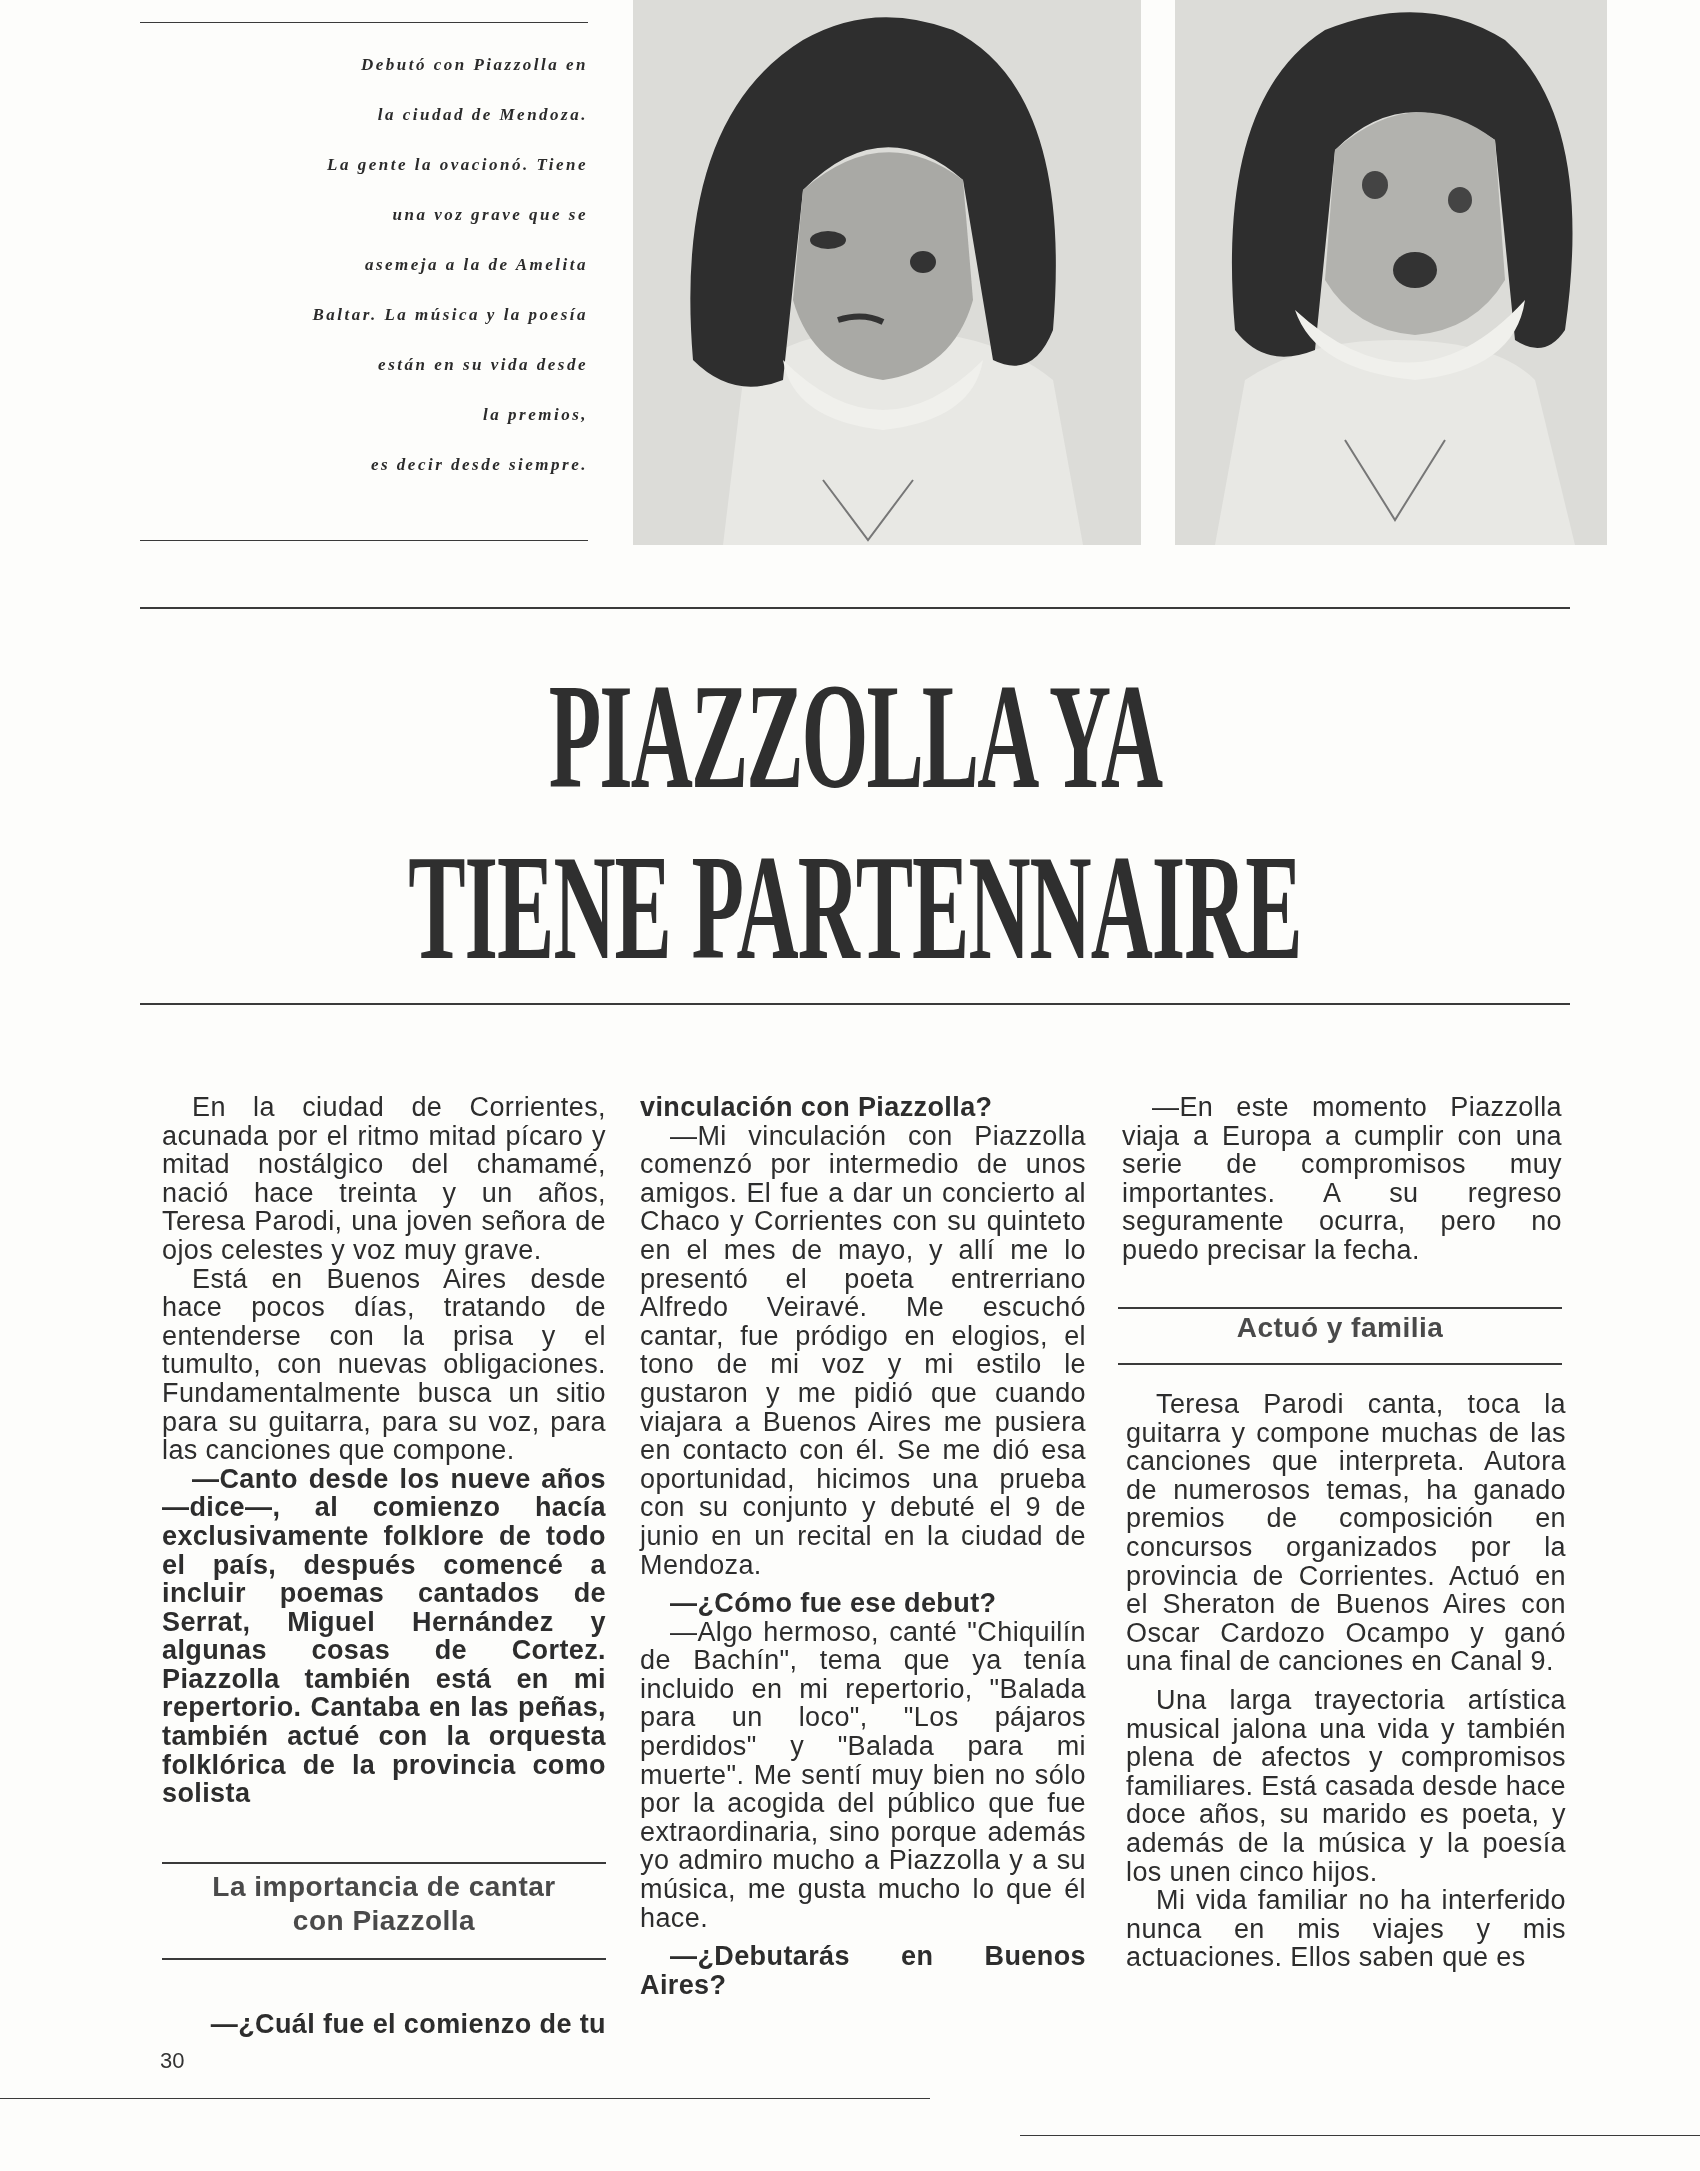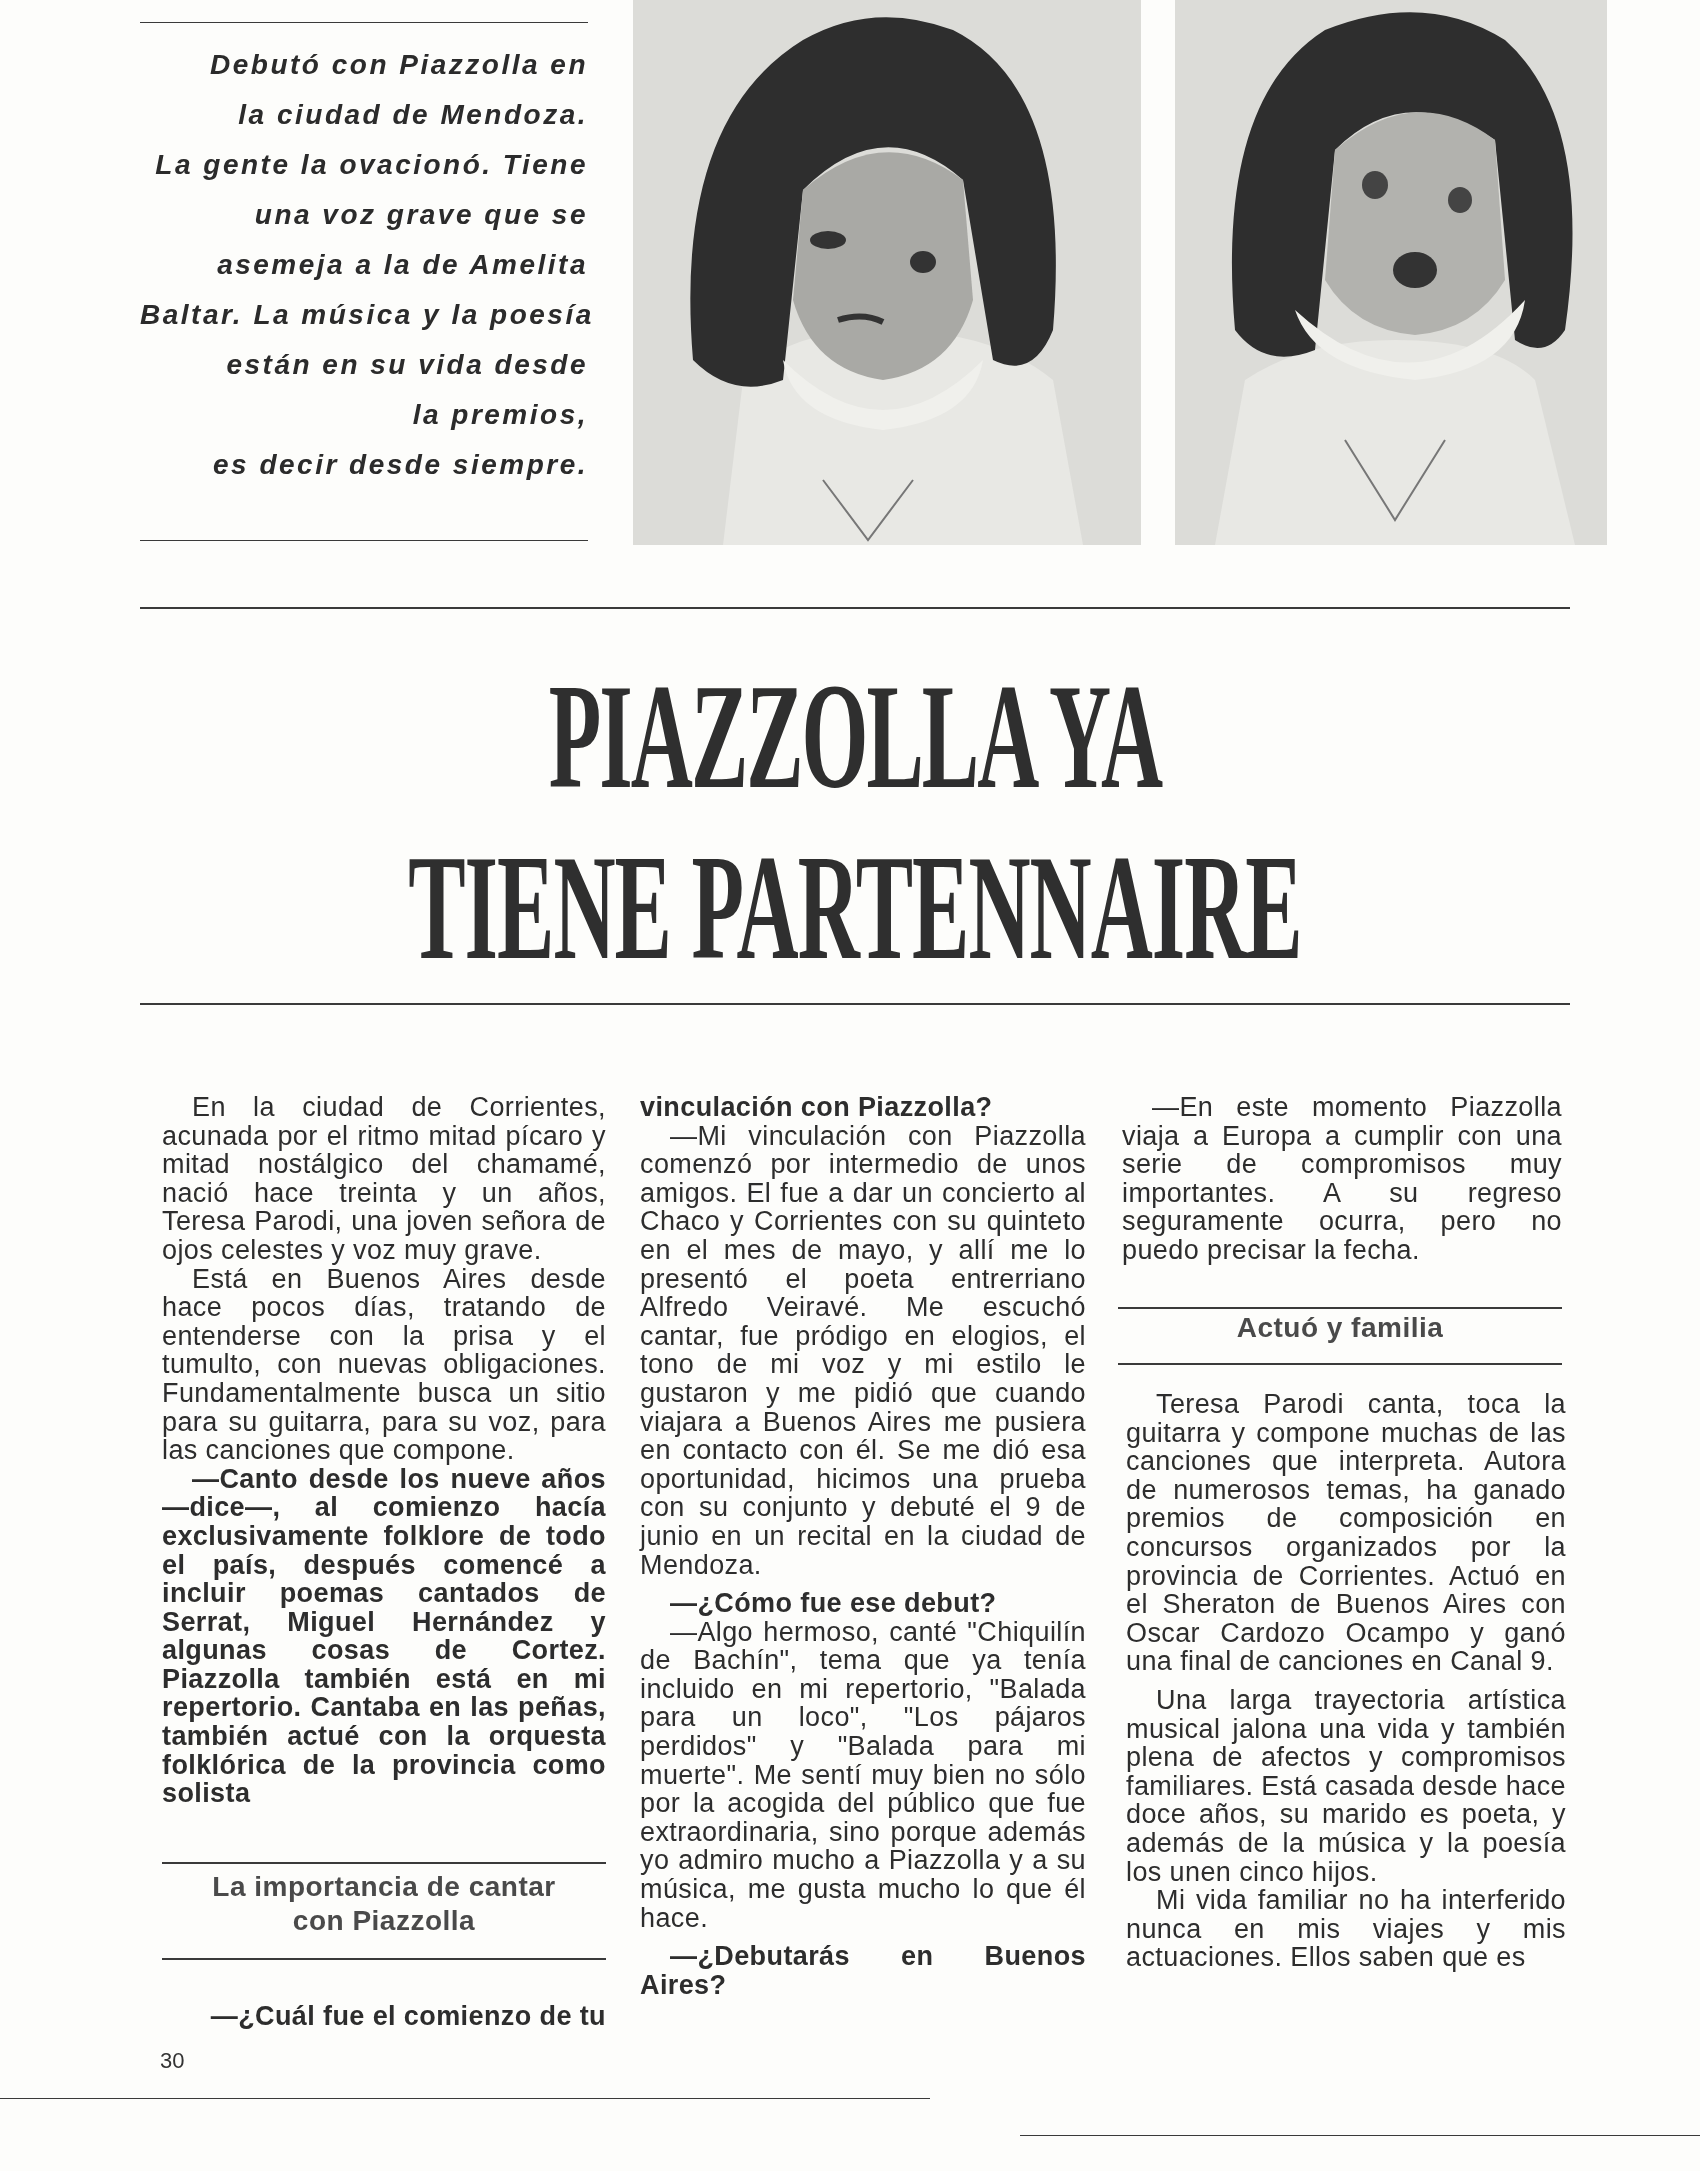--- a/index.html
+++ b/index.html
@@ -8,22 +8,22 @@
     background: #fdfdfb;
     position: relative; overflow: hidden;
     color: #2a2a2a;
   }
   .rule { position: absolute; height: 0; border-top: 2px solid #3a3a3a; }
   .rule.thin { border-top-width: 1.5px; }
 
   
   .caption {
     position: absolute; left: 140px; top: 40px; width: 448px;
-    font-family: Liberation Sans, sans-serif; font-style: italic; font-weight: bold;
-    font-size: 28px; line-height: 50px; letter-spacing: 2.5px;
+    font-family: Liberation Serif, serif; font-style: italic; font-weight: bold;
+    font-size: 17px; line-height: 50px; letter-spacing: 2.5px;
     color: #2b2b2b; text-align: right;
   }
   .caption div { white-space: nowrap; }
 
   
   .photo {
     position: absolute; top: 0; height: 545px;
     background: #d8d8d4; overflow: hidden;
   }
   .photo svg { width: 100%; height: 100%; display: block; }
@@ -127,21 +127,21 @@
 </div>
 <div class="subwrap" style="left:162px; top:1862px; width:444px;">
   <div class="rule"></div>
   <div class="subhead" style="margin-top:6px;">
     <div>La importancia de cantar</div>
     <div>con Piazzolla</div>
   </div>
   <div class="rule" style="margin-top:20px;"></div>
 </div>
 <div class="col" style="left:162px; top:2002px; width:444px;">
-  <p class="q" style="margin-top:0; text-align:right;">—¿Cuál fue el comienzo de tu</p>
+  <p class="q" style="margin-top:8px; text-align:right;">—¿Cuál fue el comienzo de tu</p>
 </div>
 <div class="pagenum">30</div>
 
 <div class="col" id="col2">
   <p class="q noind" style="margin-top:0">vinculación con Piazzolla?</p>
   <p>—Mi vinculación con Piazzolla comenzó por intermedio de unos amigos. El fue a dar un concierto al Chaco y Corrientes con su quinteto en el mes de mayo, y allí me lo presentó el poeta entrerriano Alfredo Veiravé. Me escuchó cantar, fue pródigo en elogios, el tono de mi voz y mi estilo le gustaron y me pidió que cuando viajara a Buenos Aires me pusiera en contacto con él. Se me dió esa oportunidad, hicimos una prueba con su conjunto y debuté el 9 de junio en un recital en la ciudad de Mendoza.</p>
   <p class="q">—¿Cómo fue ese debut?</p>
   <p>—Algo hermoso, canté "Chiquilín de Bachín", tema que ya tenía incluido en mi repertorio, "Balada para un loco", "Los pájaros perdidos" y "Balada para mi muerte". Me sentí muy bien no sólo por la acogida del público que fue extraordinaria, sino porque además yo admiro mucho a Piazzolla y a su música, me gusta mucho lo que él hace.</p>
   <p class="q">—¿Debutarás en Buenos Aires?</p>
 </div>

